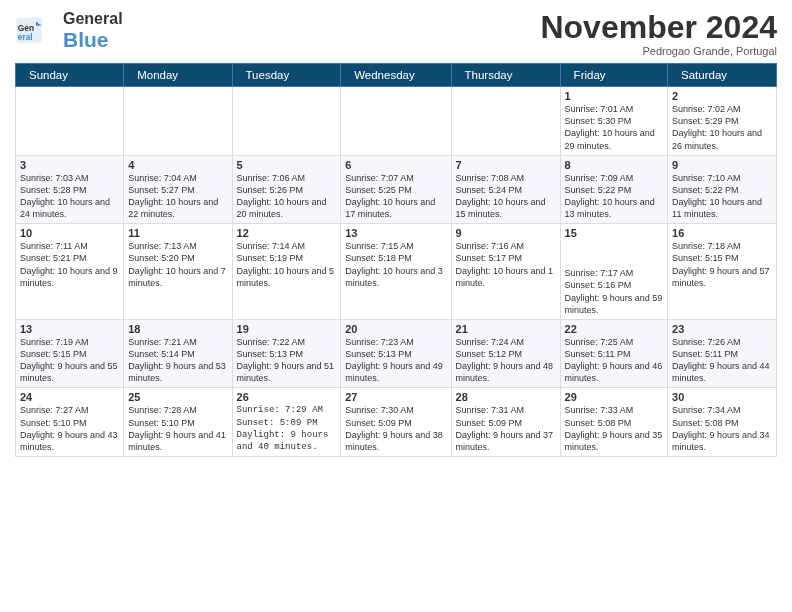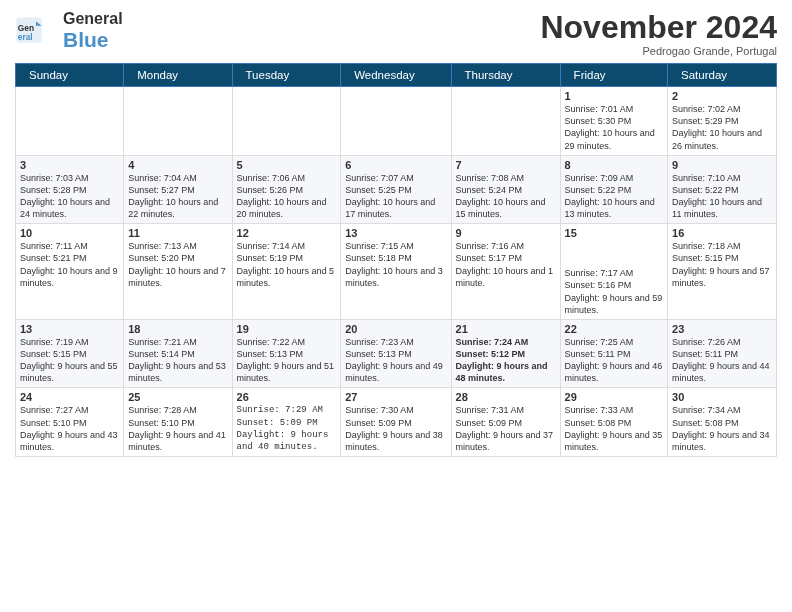--- a/index.html
+++ b/index.html
@@ -245,21 +245,21 @@
 Daylight: 9 hours and 51 minutes.</div>
           </td>
           <td>
             <span class="day-num">20</span>
             <div class="day-info" style="white-space: pre-line;">Sunrise: 7:23 AM
 Sunset: 5:13 PM
 Daylight: 9 hours and 49 minutes.</div>
           </td>
           <td>
             <span class="day-num">21</span>
-            <div class="day-info" style="white-space: pre-line; font-weight: bold;">Sunrise: 7:24 AM
+            <div class="day-info" style="white-space: pre-line;">Sunrise: 7:24 AM
 Sunset: 5:12 PM
 Daylight: 9 hours and 48 minutes.</div>
           </td>
           <td>
             <span class="day-num">22</span>
             <div class="day-info" style="white-space: pre-line;">Sunrise: 7:25 AM
 Sunset: 5:11 PM
 Daylight: 9 hours and 46 minutes.</div>
           </td>
           <td>

